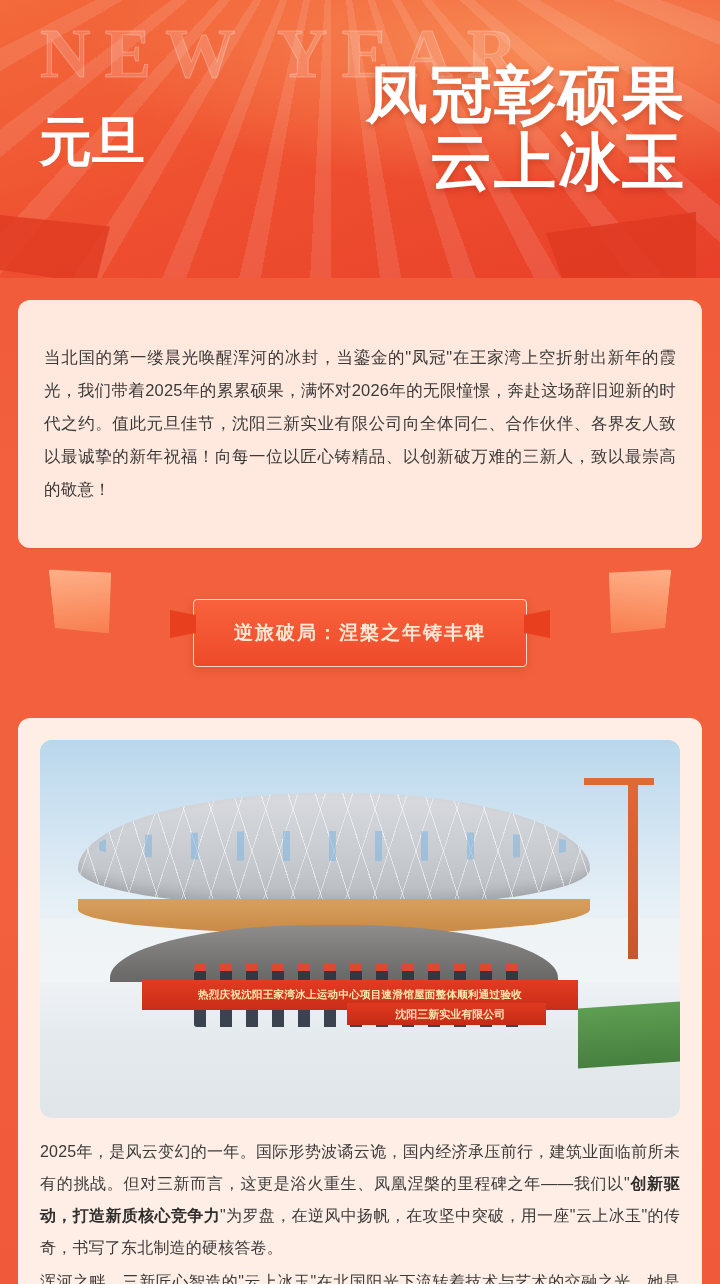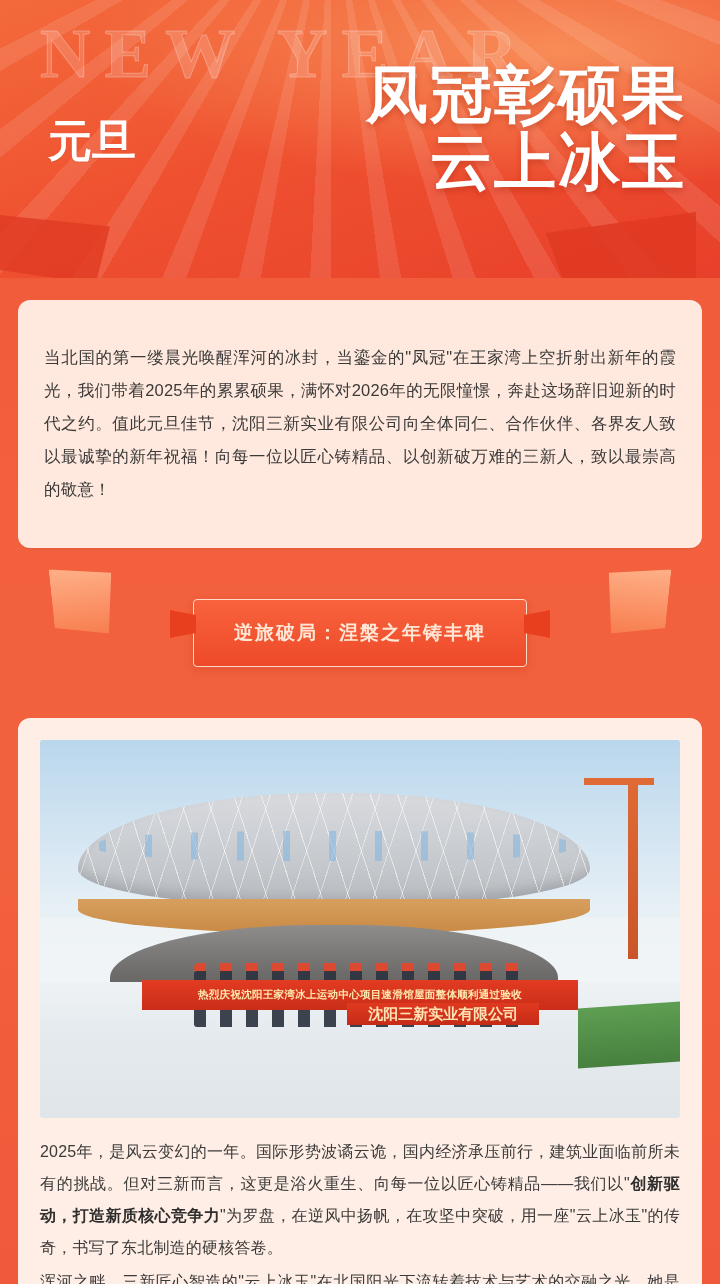--- a/index.html
+++ b/index.html
@@ -55,21 +55,21 @@
   }
   .seal .seal-text{
     position:absolute;
     inset:0;
     display:flex;
     align-items:center;
     justify-content:center;
     flex-direction:column;
     color:#fff;
     font-family:Liberation Serif, serif;
-    font-size:44px;
+    font-size:53px;
     font-weight:700;
     line-height:1.02;
     letter-spacing:0;
     text-shadow:0 1px 0 rgba(0,0,0,.08);
   }
   .title-block{
     position:absolute;
     right:34px;top:62px;
     text-align:right;
   }
@@ -162,21 +162,21 @@
   .content-card{
     margin:0 18px 30px 18px;
     background:#ffeee6;
     border-radius:12px;
     padding:22px 22px 26px 22px;
   }
   .photo{
     position:relative;
     width:100%;
     height:378px;
-    border-radius:3px;
+    border-radius:12px;
     overflow:hidden;
     background:linear-gradient(180deg,#cfe3f2 0%,#e6f0f7 46%,#eef3f6 47%,#f4f7f9 100%);
   }
   
   .sky{position:absolute;left:0;top:0;right:0;height:47%;
        background:linear-gradient(180deg,#b9d7ec 0%,#d7e7f3 60%,#e9f1f6 100%);}
   
   .roof{
     position:absolute;
     left:6%;top:14%;
@@ -257,24 +257,25 @@
     white-space:nowrap;
     overflow:hidden;
   }
   .banner-red2{
     position:absolute;
     left:48%;bottom:24.5%;
     width:30%;height:22px;
     background:linear-gradient(180deg,#e03a20,#c42b16);
     display:flex;align-items:center;justify-content:center;
     color:#ffe3b4;
-    font-size:15px;
+    font-size:11px;
     font-weight:700;
     white-space:nowrap;
     overflow:hidden;
+    padding-left:7px;
   }
   .body-text{
     margin-top:18px;
     color:#3b3a39;
     font-size:16px;
     line-height:2.0;
     text-align:justify;
     letter-spacing:.2px;
   }
   .body-text b{font-weight:700;color:#2f2e2d;}
@@ -325,18 +326,18 @@
       <div class="crane"></div>
       <div class="ground"></div>
       <div class="grass"></div>
       <div class="helmets"></div>
       <div class="people"></div>
       <div class="banner-red">热烈庆祝沈阳王家湾冰上运动中心项目速滑馆屋面整体顺利通过验收</div>
       <div class="banner-red2">沈阳三新实业有限公司</div>
     </div>
 
     <div class="body-text">
-      <span>2025年，是风云变幻的一年。国际形势波谲云诡，国内经济承压前行，建筑业面临前所未有的挑战。但对三新而言，这更是浴火重生、向每一位以匠心铸精品——我们以"</span><b>创新驱动，打造新质核心竞争力</b><span>"为罗盘，在逆风中扬帆，在攻坚中突破，用一座"云上冰玉"的传奇，书写了东北制造的硬核答卷。</span>
+      <span>2025年，是风云变幻的一年。国际形势波谲云诡，国内经济承压前行，建筑业面临前所未有的挑战。但对三新而言，这更是浴火重生、凤凰涅槃的里程碑之年——我们以"</span><b>创新驱动，打造新质核心竞争力</b><span>"为罗盘，在逆风中扬帆，在攻坚中突破，用一座"云上冰玉"的传奇，书写了东北制造的硬核答卷。</span>
     </div>
     <div class="body-text p2">浑河之畔，三新匠心智造的"云上冰玉"在北国阳光下流转着技术与艺术的交融之光，她是三新新质竞争力的生动注脚，更是三新文化这颗"皇冠明珠"的璀璨绽放。</div>
   </div>
 
 </div>
 
 </body></html>

